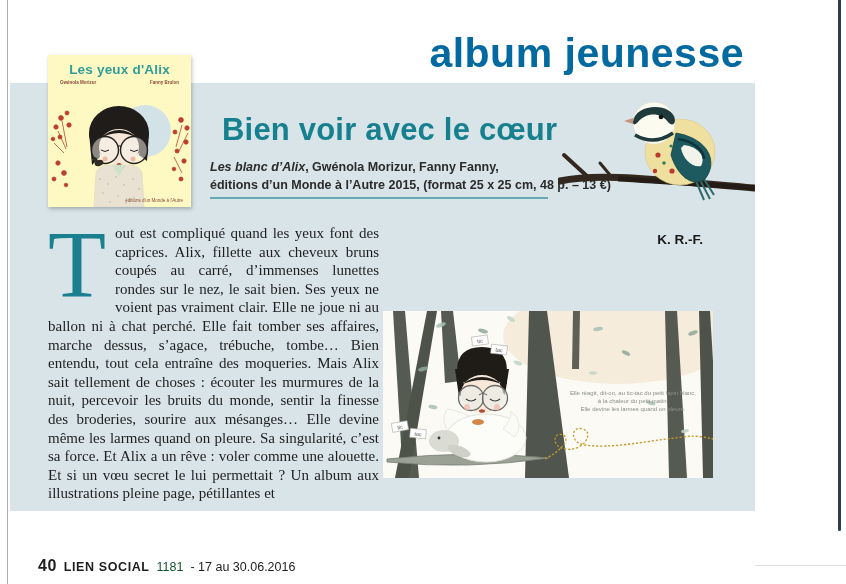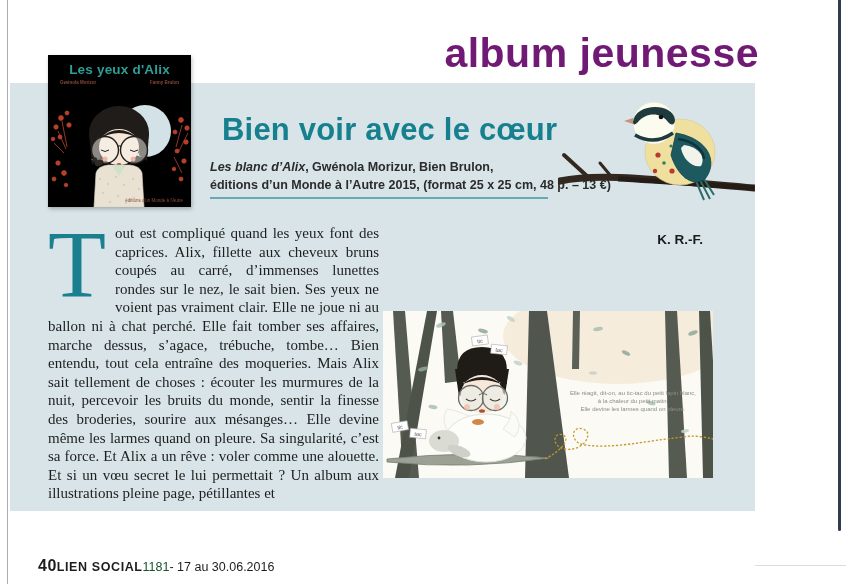--- a/index.html
+++ b/index.html
@@ -3,27 +3,27 @@
 <meta charset="utf-8">
 <style>
   html,body{margin:0;padding:0;background:#fff;}
   .page{position:relative;width:846px;height:584px;background:#ffffff;overflow:hidden;
         font-family:"Liberation Sans",sans-serif;}
   .edge-left{position:absolute;left:7px;top:0;width:1px;height:584px;background:#a9adb0;}
   .edge-right{position:absolute;left:838px;top:0;width:3px;height:531px;background:#2e3c50;
               border-radius:0 0 3px 3px;}
   .scan-line{position:absolute;left:755px;top:565px;width:91px;height:1px;background:#dcdcdc;}
 
-  .section-heading{position:absolute;right:87px;top:30px;margin:0;
-        font-size:41px;font-weight:bold;color:#701a75;letter-spacing:0.5px;}
+  .section-heading{position:absolute;right:102px;top:30px;margin:0;
+        font-size:41px;font-weight:bold;color:#0369a1;letter-spacing:0.5px;}
 
   .blue-panel{position:absolute;left:10px;top:83px;width:745px;height:428px;background:#d8e4e8;}
 
   
-  .book-cover{position:absolute;left:48px;top:55px;width:143px;height:152px;background:#000000;
+  .book-cover{position:absolute;left:48px;top:55px;width:143px;height:152px;background:#fef9c3;
         box-shadow:1px 2px 4px rgba(0,0,0,.25);overflow:hidden;}
   .cover-title{position:absolute;top:7px;left:0;width:100%;text-align:center;
         color:#2f9e98;font-size:13.5px;font-weight:bold;letter-spacing:.2px;}
   .cover-authors{position:absolute;top:25px;left:0;width:100%;display:flex;justify-content:space-between;
         padding:0 12px;box-sizing:border-box;font-size:4.5px;color:#8a4a3a;font-weight:bold;}
   .cover-art{position:absolute;left:0;top:32px;}
   .cover-publisher{position:absolute;bottom:4px;right:8px;font-size:4.5px;color:#8a4a3a;}
 
   
   .headline{position:absolute;left:210px;top:100px;margin:12px;font-size:31px;font-weight:bold;
@@ -40,21 +40,21 @@
   .col1{left:48px;}
   .col2{left:384px;}
   .dropcap{float:left;font-family:"Liberation Serif",serif;font-size:95px;line-height:.78;
         height:74px;color:#1a7f8e;margin:4px 9px 0 0;}
   .byline{margin-top:7px;margin-right:12px;text-align:right;font-family:"Liberation Sans",sans-serif;
         font-size:13.5px;font-weight:bold;color:#1a1a1a;}
 
   .forest{position:absolute;left:383px;top:311px;width:330px;height:167px;background:#fbfaf4;overflow:hidden;}
 
   
-  .footer{position:absolute;left:38px;top:536px;display:flex;align-items:baseline;
+  .footer{position:absolute;left:38px;top:536px;display:flex;align-items:baseline;gap:7px;
         color:#1d1d1d;font-size:12.5px;justify-content:space-between;}
   .footer .page-num{font-size:16px;font-weight:bold;letter-spacing:.5px;}
   .footer .mag{font-weight:bold;letter-spacing:.6px;margin-top:24px;}
   .footer .issue{color:#14532d;}
 </style>
 </head>
 <body>
 
 <div class="page">
 
@@ -132,21 +132,21 @@
     <div class="cover-title">Les yeux d'Alix</div>
     <div class="cover-authors">
       <span>Gwénola Morizur</span>
       <span>Fanny Brulon</span>
     </div>
     <div class="cover-publisher">éditions d'un Monde à l'Autre</div>
   </div>
 
   <h2 class="headline">Bien voir avec le cœur</h2>
 
-  <p class="reference"><i>Les blanc d’Alix</i><span>, Gwénola Morizur, Bien Brulon,</span><span style="display:block">éditions d’un Monde à l’Autre 2015, (format 25 x 25 cm, 48 p. – 13 €)</span></p>
+  <p class="reference"><i>Les blanc d’Alix</i><span>, Gwénola Morizur, Fanny Fanny,</span><span style="display:block">éditions d’un Monde à l’Autre 2015, (format 25 x 25 cm, 48 p. – 13 €)</span></p>
   <div class="teal-rule"></div>
 
   <svg class="bird-branch" width="197" height="107" viewBox="0 0 197 107">
     <path d="M2,86 C40,78 90,84 196,93" stroke="#32281f" stroke-width="7" fill="none" stroke-linecap="round"></path>
     <path d="M60,84 C100,86 150,90 196,93" stroke="#241c15" stroke-width="5" fill="none"></path>
     <path d="M30,82 L6,60" stroke="#32281f" stroke-width="4" stroke-linecap="round" fill="none"></path>
     <path d="M52,80 L42,68" stroke="#32281f" stroke-width="3" stroke-linecap="round" fill="none"></path>
     <g>
       <path d="M138,86 L146,105 M142,85 L152,104 M146,84 L156,100" stroke="#2e6b6b" stroke-width="2" fill="none"></path>
       <ellipse cx="122" cy="57" rx="35" ry="33" fill="#efe0a0" stroke="#d8c98c" stroke-width="0.6"></ellipse>

